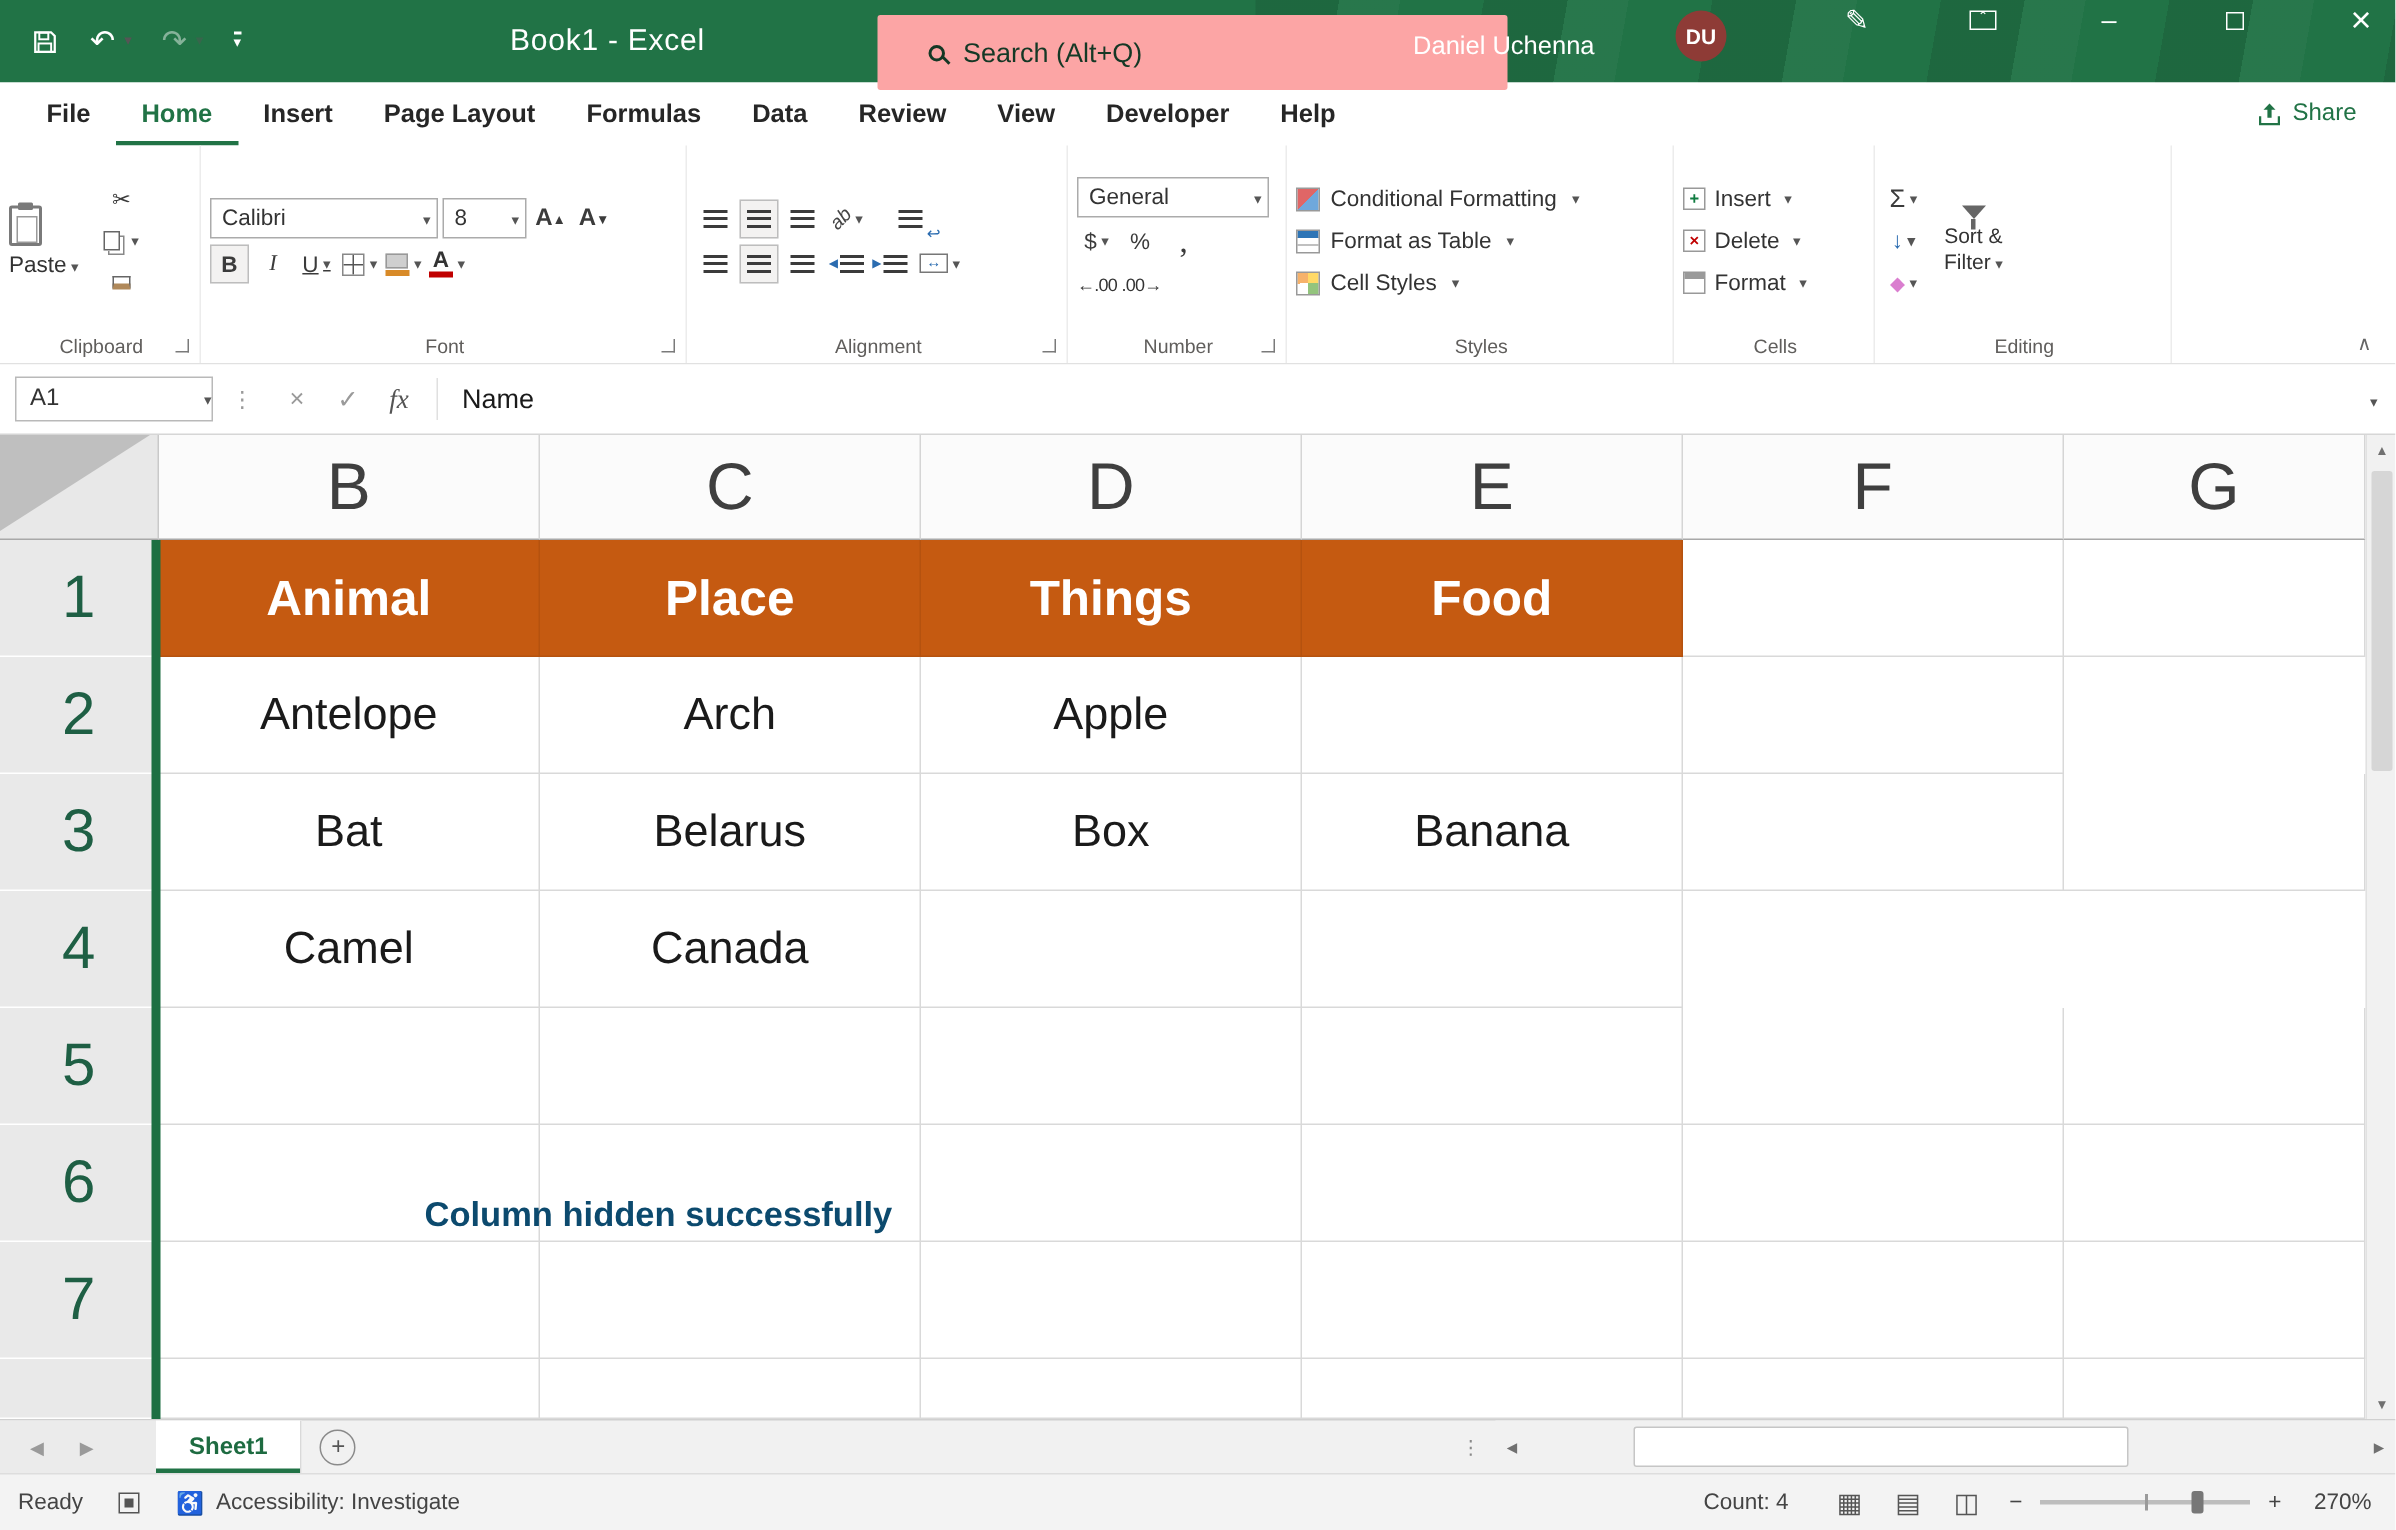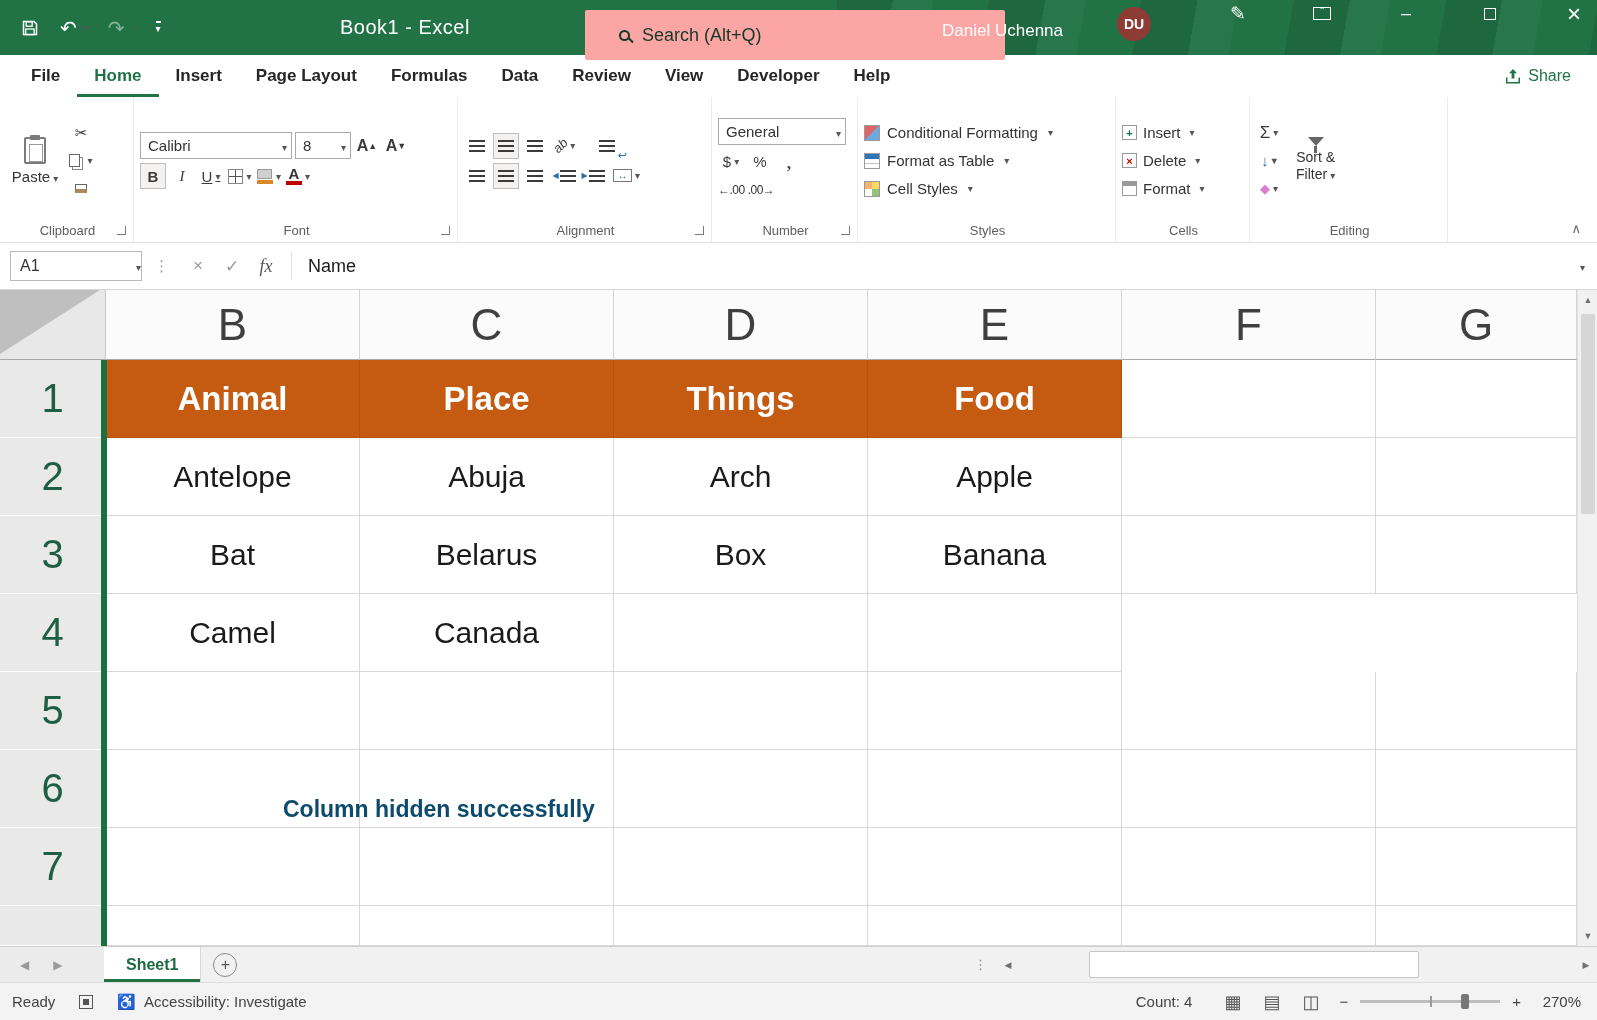--- a/index.html
+++ b/index.html
@@ -44,21 +44,21 @@
   .launcher { position:absolute; right:3px; bottom:7px; width:9px; height:9px; border-right:1.5px solid #7a7a7a; border-bottom:1.5px solid #7a7a7a; }
   .dd::after { content:"▾"; font-size:10px; color:#555; margin-left:3px; }
   .rcol { display:flex; flex-direction:column; }
   .rrow { display:flex; align-items:center; gap:3px; }
   .sbtn { min-width:26px; height:26px; display:flex; align-items:center; justify-content:center; color:#3b3b3b; font-size:15px; }
   .sel { border:1px solid #bdbdbd; background:#f3f2f1; }
   .combo { border:1px solid #ABABAB; height:27px; display:flex; align-items:center; justify-content:space-between; padding:0 4px 0 7px; font-size:15px; color:#333; background:#fff; }
 
   
   .g-clip { width:134px; }
-  .paste-big { width:58px; display:flex; flex-direction:column; align-items:center; justify-content:center; gap:4px; font-size:15px; color:#333; }
+  .paste-big { width:58px; display:flex; flex-direction:column; justify-content:center; gap:4px; font-size:15px; color:#333; }
   .paste-ic { width:22px; height:27px; border:2px solid #7a7a7a; border-radius:2px; position:relative; background:#fff; }
   .paste-ic::before { content:""; position:absolute; top:-4px; left:4px; width:10px; height:5px; background:#7a7a7a; border-radius:1px; }
   .paste-ic::after { content:""; position:absolute; top:5px; left:3px; width:12px; height:16px; background:#fff; border:1px solid #9a9a9a; }
   .clip-mini { display:flex; flex-direction:column; justify-content:center; gap:2px; margin-left:4px; }
   .copy-ic { width:11px; height:13px; border:1.5px solid #666; box-shadow:3px 3px 0 -1px #fff, 3px 3px 0 0 #888; margin-right:4px; }
   .painter-ic { width:12px; height:9px; border:1.5px solid #666; border-bottom:4px solid #b0895a; }
 
   
   .g-font { width:324px; }
   .abtn { font-weight:700; font-size:16px; }
@@ -514,21 +514,20 @@
         <div class="cell orange">Place</div>
         <div class="cell orange">Things</div>
         <div class="cell orange">Food</div>
         <div class="cell"></div>
         <div class="cell"></div>
       </div>
 
       <div class="g-row">
         <div class="rowhdr">2</div>
         <div class="cell">Antelope</div>
-        <div class="cell">Abuja</div>
         <div class="cell">Arch</div>
         <div class="cell">Apple</div>
         <div class="cell"></div>
         <div class="cell"></div>
       </div>
 
       <div class="g-row">
         <div class="rowhdr">3</div>
         <div class="cell">Bat</div>
         <div class="cell">Belarus</div>

